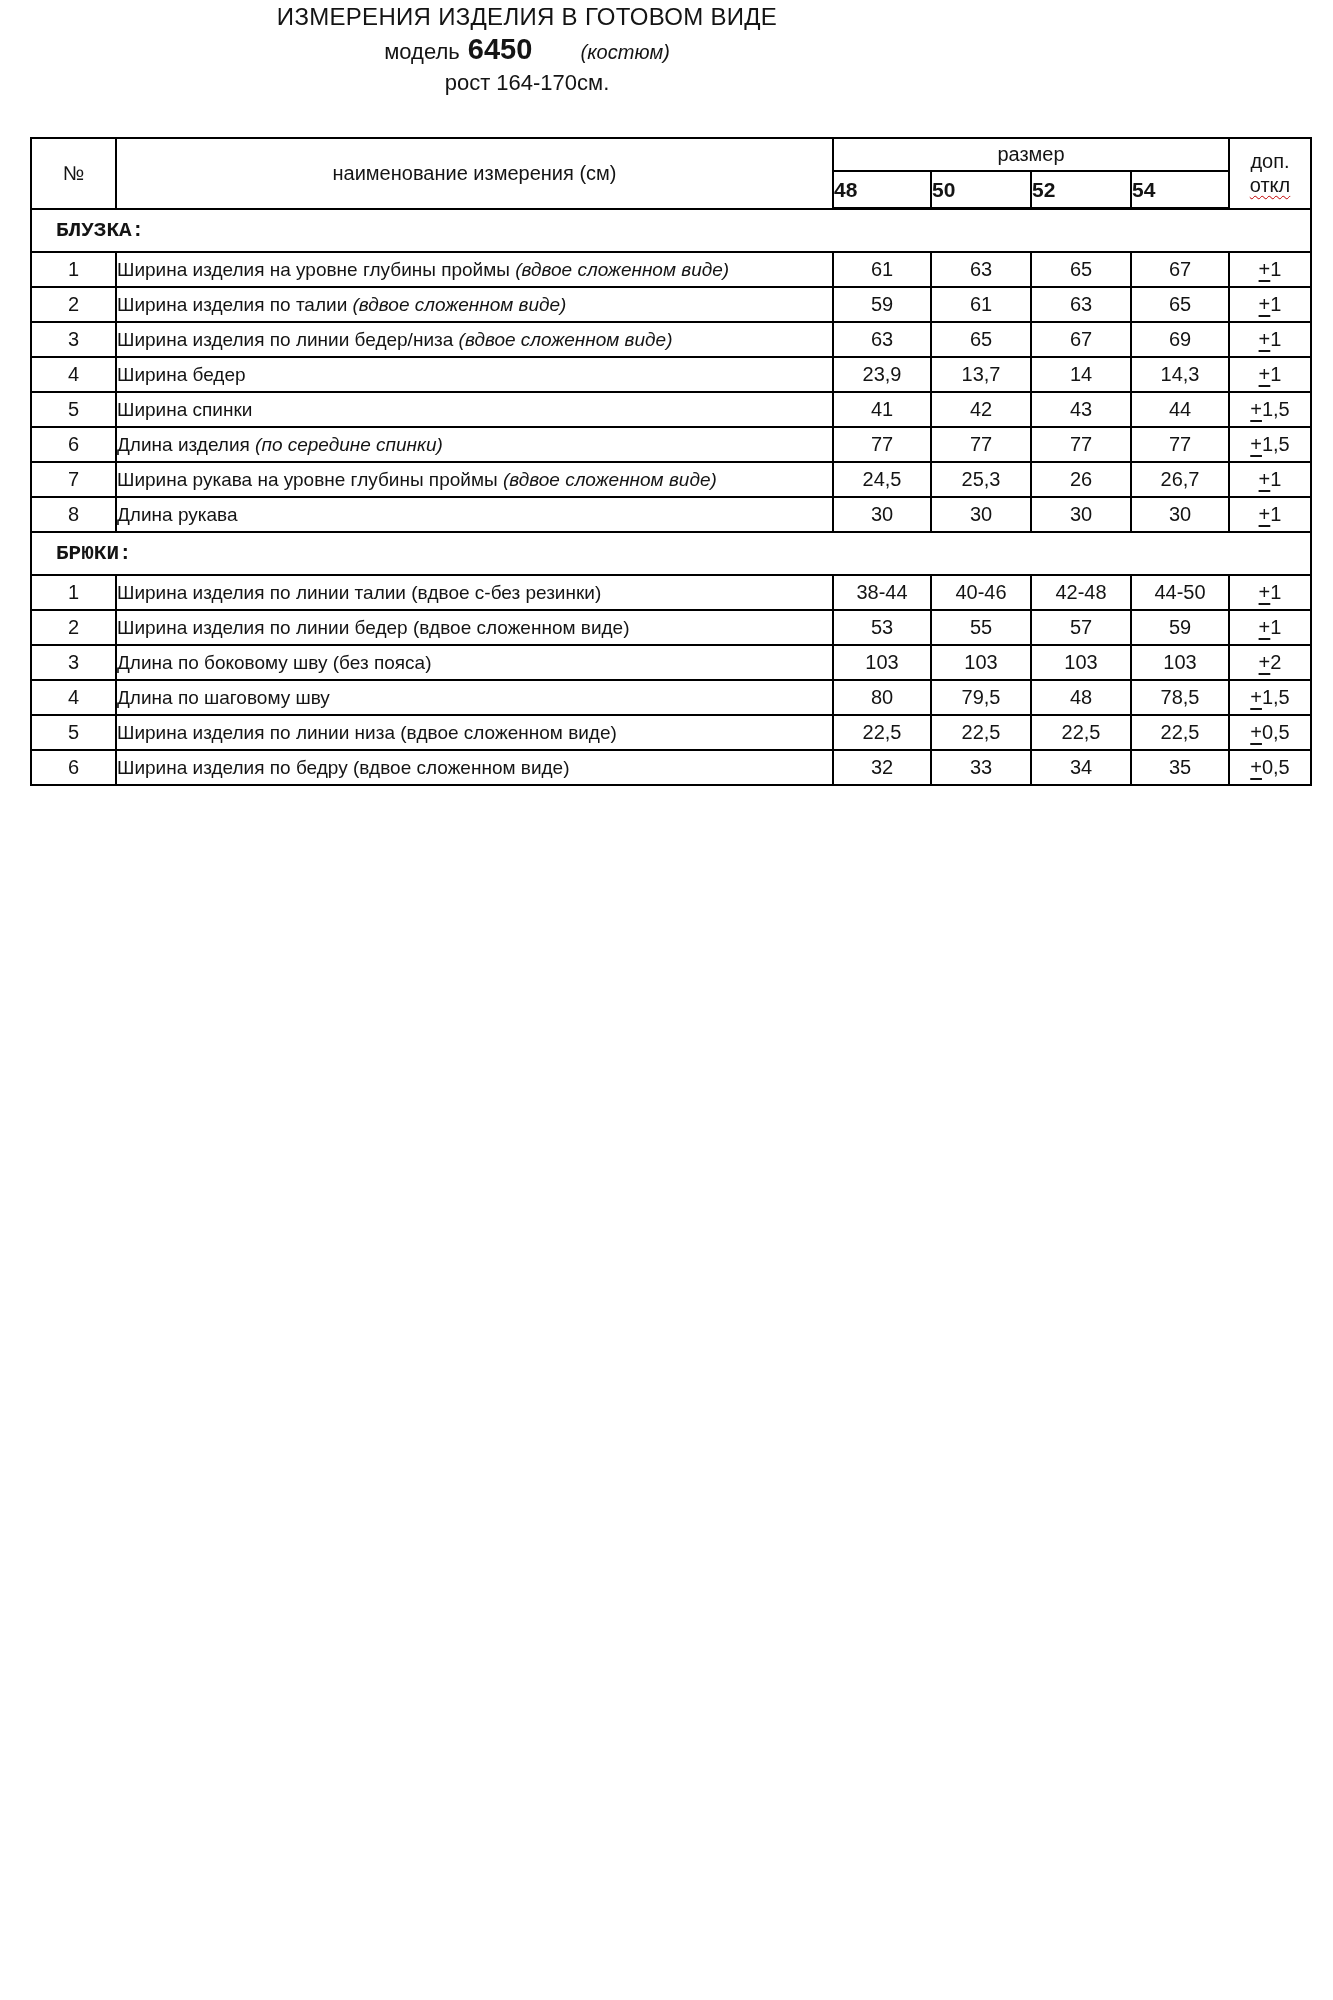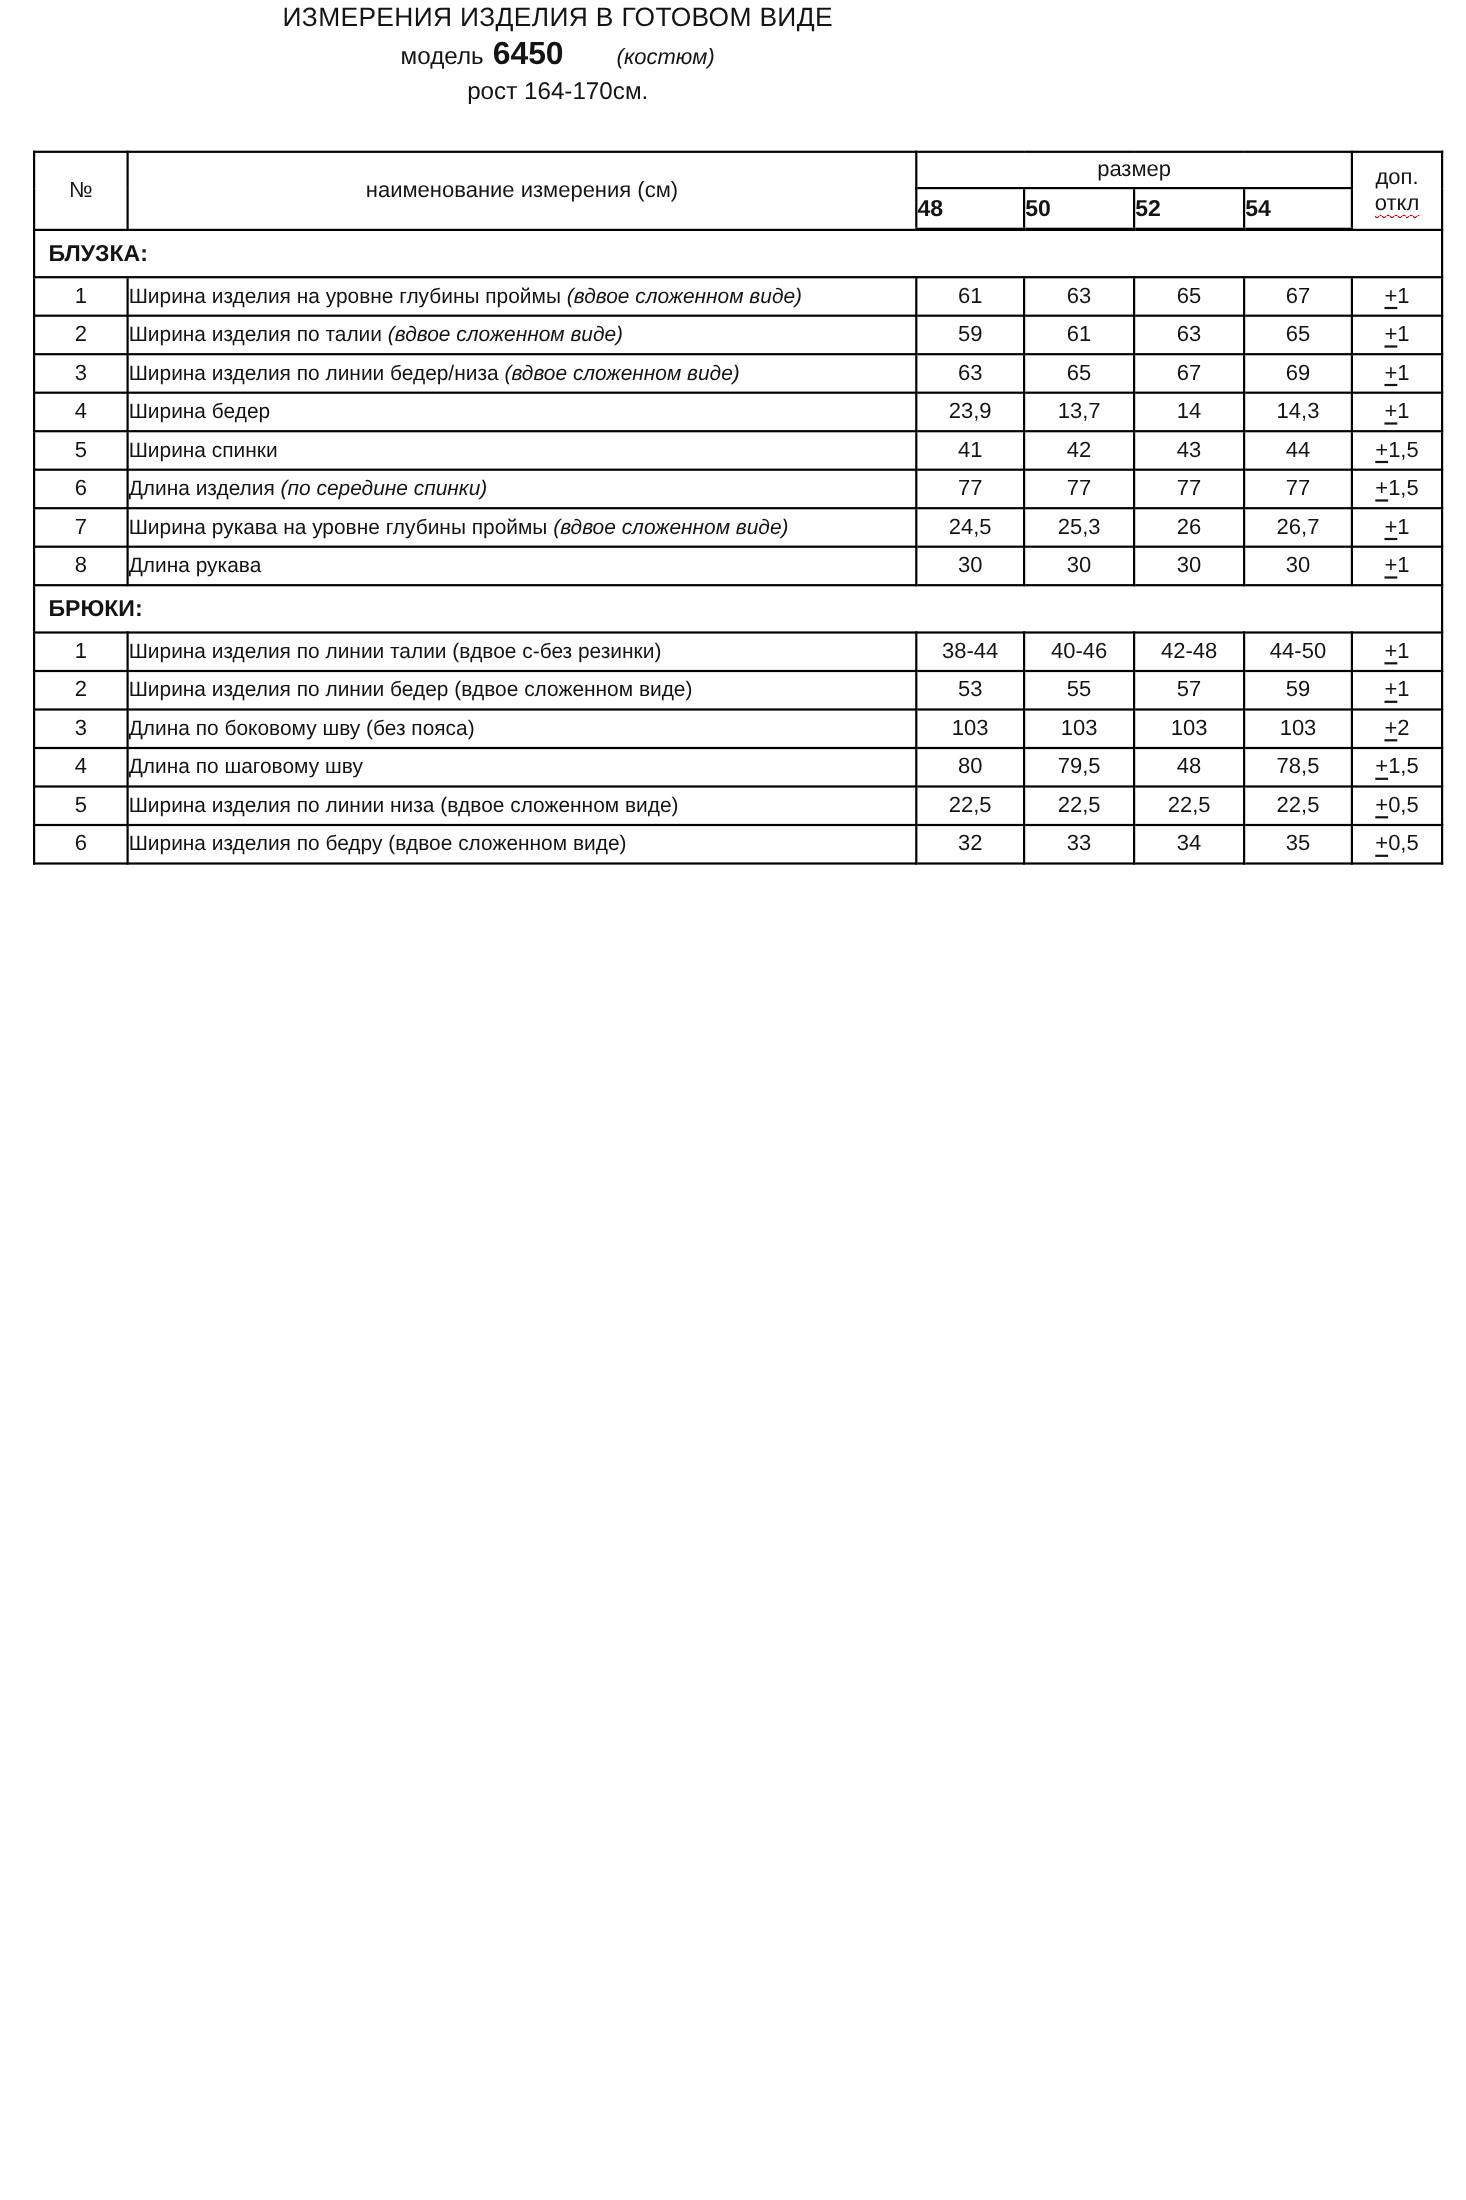--- a/index.html
+++ b/index.html
@@ -1,40 +1,40 @@
 <!DOCTYPE html>
 <html><head>
 <meta charset="utf-8">
 <style>
   html,body{margin:0;padding:0;background:#ffffff;}
   body{width:1333px;height:2000px;font-family:"Liberation Sans",sans-serif;color:#141414;-webkit-font-smoothing:antialiased;}
   .page{position:relative;width:1333px;height:2000px;background:#fff;overflow:hidden;}
 
   
-  .title-block{width:1014px;text-align:center;padding-top:2px;}
+  .title-block{width:1014px;text-align:center;padding-top:2px;padding-left:20px;}
   .t1{font-size:24px;line-height:30px;letter-spacing:0.3px;}
   .t2{font-size:22px;line-height:34px;}
   .t2 .model-num{font-size:29px;font-weight:bold;padding:0 2px;text-align:center;}
   .t2 .model-suffix{font-style:italic;font-size:20px;margin-left:40px;}
   .t3{font-size:22px;line-height:28px;}
 
   table.m{border-collapse:collapse;table-layout:fixed;width:1280px;margin:40px 0 0 30px;}
   table.m td{border:2px solid #000;padding:0;vertical-align:middle;overflow:hidden;white-space:nowrap;}
 
   tr.h1 td{height:31px;}
   tr.h2 td{height:35px;border-bottom-width:3px;}
   .num-h{font-size:20px;text-align:center;vertical-align:top;padding-top:4px;}
   .name-h{font-size:20px;text-align:center;vertical-align:top;padding-top:8px;}
   .size-group{font-size:20px;text-align:center;}
   .tol-h{font-size:20px;text-align:center;line-height:24px;padding-top:2px;vertical-align:top;}
   .size-h{font-size:21px;font-weight:bold;text-align:left;}
 
   .misspell{display:inline-block;text-decoration-line:underline;text-decoration-style:wavy;text-decoration-color:#c00000;text-decoration-thickness:1px;text-underline-offset:3px;}
 
-  tr.section td{height:41px;font-size:21px;font-weight:bold;text-align:left;padding-left:12px;}
+  tr.section td{height:41px;font-size:21px;font-weight:bold;text-align:left;padding-left:24px;font-family:Liberation Mono, monospace;}
   tr.dr td{height:33px;}
   td.cn{font-size:20px;text-align:center;}
   td.nm{font-size:19px;text-align:left;padding-left:10px;}
   td.nm .note{font-style:italic;text-align:center;}
   td.vv{font-size:20px;text-align:center;}
   td.tv{font-size:20px;text-align:center;}
   .tsign{text-decoration-line:underline;text-decoration-thickness:2px;text-underline-offset:4px;}
 </style>
 </head>
 <body>

